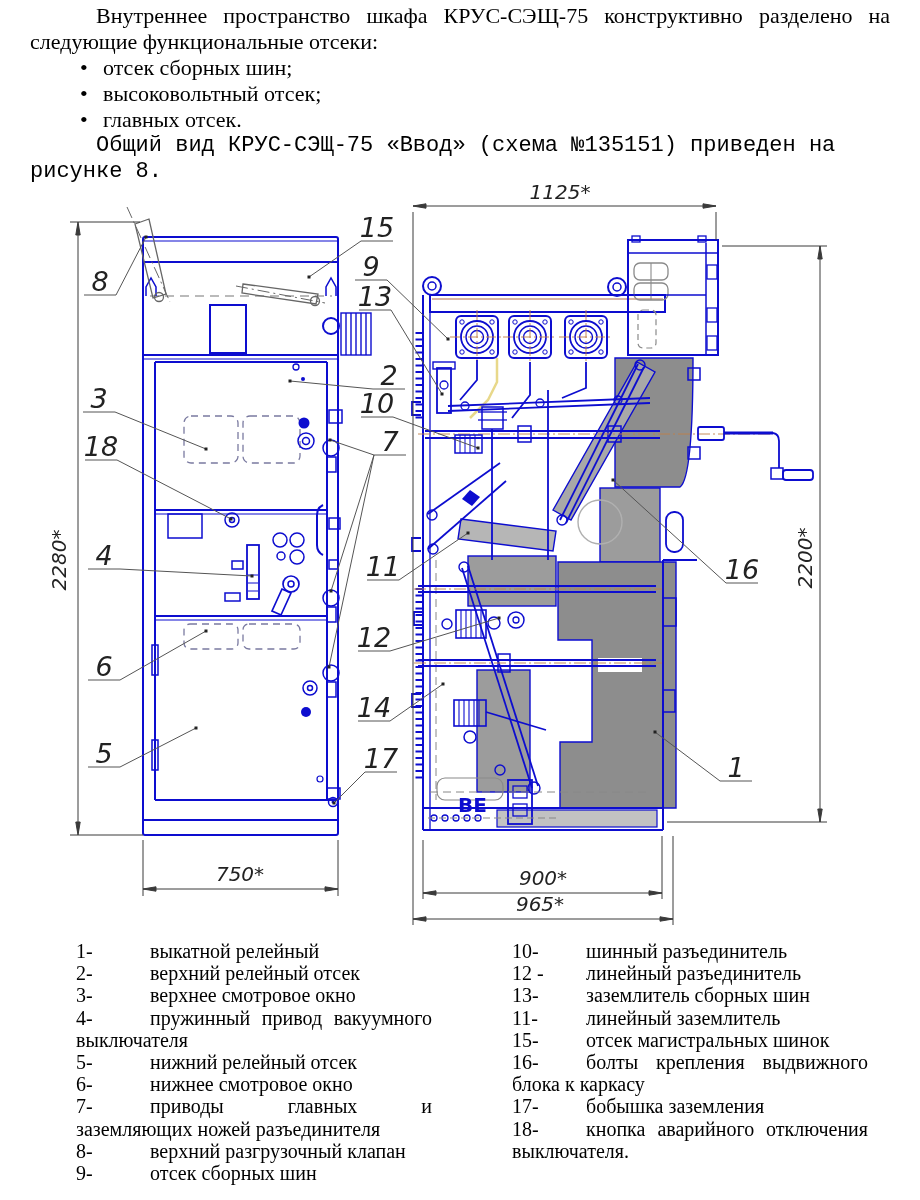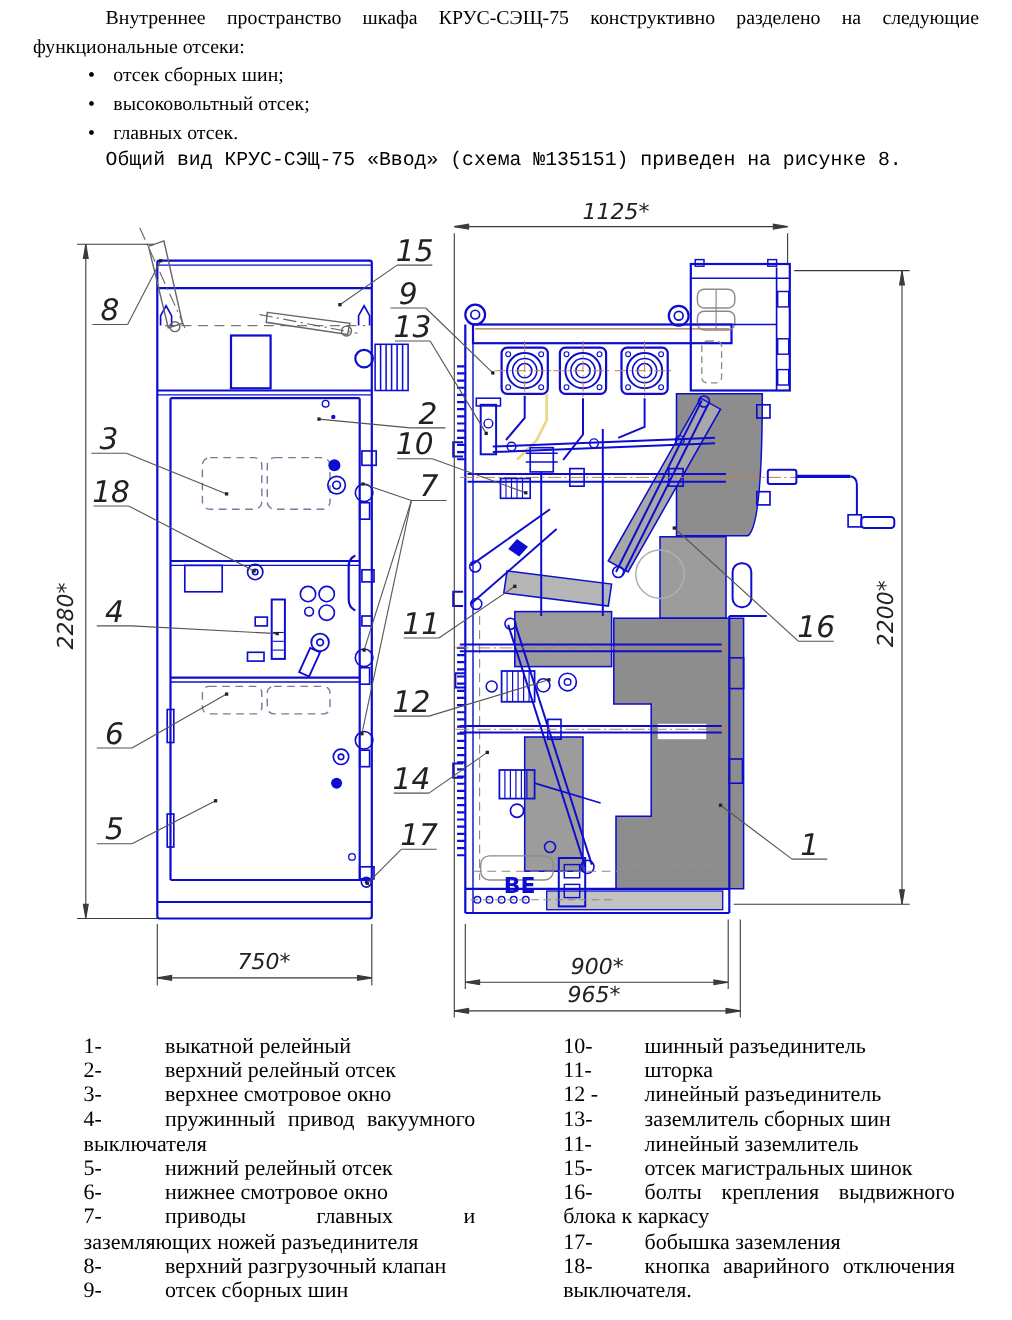--- a/index.html
+++ b/index.html
@@ -1,18 +1,18 @@
 <!DOCTYPE html>
 <html><head>
 <meta charset="utf-8">
 <style>
   html,body{margin:0;padding:0;}
   body{width:920px;height:1200px;background:#ffffff;position:relative;overflow:hidden;
        font-family:"Liberation Serif",serif;color:#000;}
-  .tb{padding:3px 30px 0 30px;font-size:18px;line-height:26px;}
+  .tb{padding:3px 30px 0 30px;font-size:22px;line-height:26px;}
   .para{margin:0;text-indent:66px;text-align:justify;}
   .cap{margin:0;text-indent:66px;font-family:Liberation Mono, monospace;}
   .bullet{margin:0;padding-left:50px;display:flex;}
   .bullet .dot{width:23px;flex:0 0 23px;}
   .bullet .dot::before{content:"\2022";}
   svg{position:absolute;left:0;top:0;}
   .co{font:italic 27px "DejaVu Sans",sans-serif;fill:#222;text-anchor:middle;}
   .dm{font:italic 20px "DejaVu Sans",sans-serif;fill:#222;text-anchor:middle;}
   .mk{font:bold 20px "DejaVu Sans",sans-serif;fill:#0d0dcf;}
   .legend{position:absolute;top:940px;left:0;width:920px;font-size:20px;line-height:22.2px;}
@@ -505,21 +505,20 @@
     <div class="li"><span class="num">3-</span><span class="txt">верхнее смотровое окно</span></div>
     <div class="li"><span class="num">4-</span><span class="txt">пружинный привод вакуумного выключателя</span></div>
     <div class="li"><span class="num">5-</span><span class="txt">нижний релейный отсек</span></div>
     <div class="li"><span class="num">6-</span><span class="txt">нижнее смотровое окно</span></div>
     <div class="li"><span class="num">7-</span><span class="txt">приводы главных и заземляющих ножей разъединителя</span></div>
     <div class="li"><span class="num">8-</span><span class="txt">верхний разгрузочный клапан</span></div>
     <div class="li"><span class="num">9-</span><span class="txt">отсек сборных шин</span></div>
   </div>
   <div class="col colR">
     <div class="li"><span class="num">10-</span><span class="txt">шинный разъединитель</span></div>
-    <div class="li"><span class="num">11-</span><span class="txt">шторка</span></div>
     <div class="li"><span class="num">12 -</span><span class="txt">линейный разъединитель</span></div>
     <div class="li"><span class="num">13-</span><span class="txt">заземлитель сборных шин</span></div>
     <div class="li"><span class="num">11-</span><span class="txt">линейный заземлитель</span></div>
     <div class="li"><span class="num">15-</span><span class="txt">отсек магистральных шинок</span></div>
     <div class="li"><span class="num">16-</span><span class="txt">болты крепления выдвижного блока к каркасу</span></div>
     <div class="li"><span class="num">17-</span><span class="txt">бобышка заземления</span></div>
     <div class="li"><span class="num">18-</span><span class="txt">кнопка аварийного отключения выключателя.</span></div>
   </div>
 </div>
 

